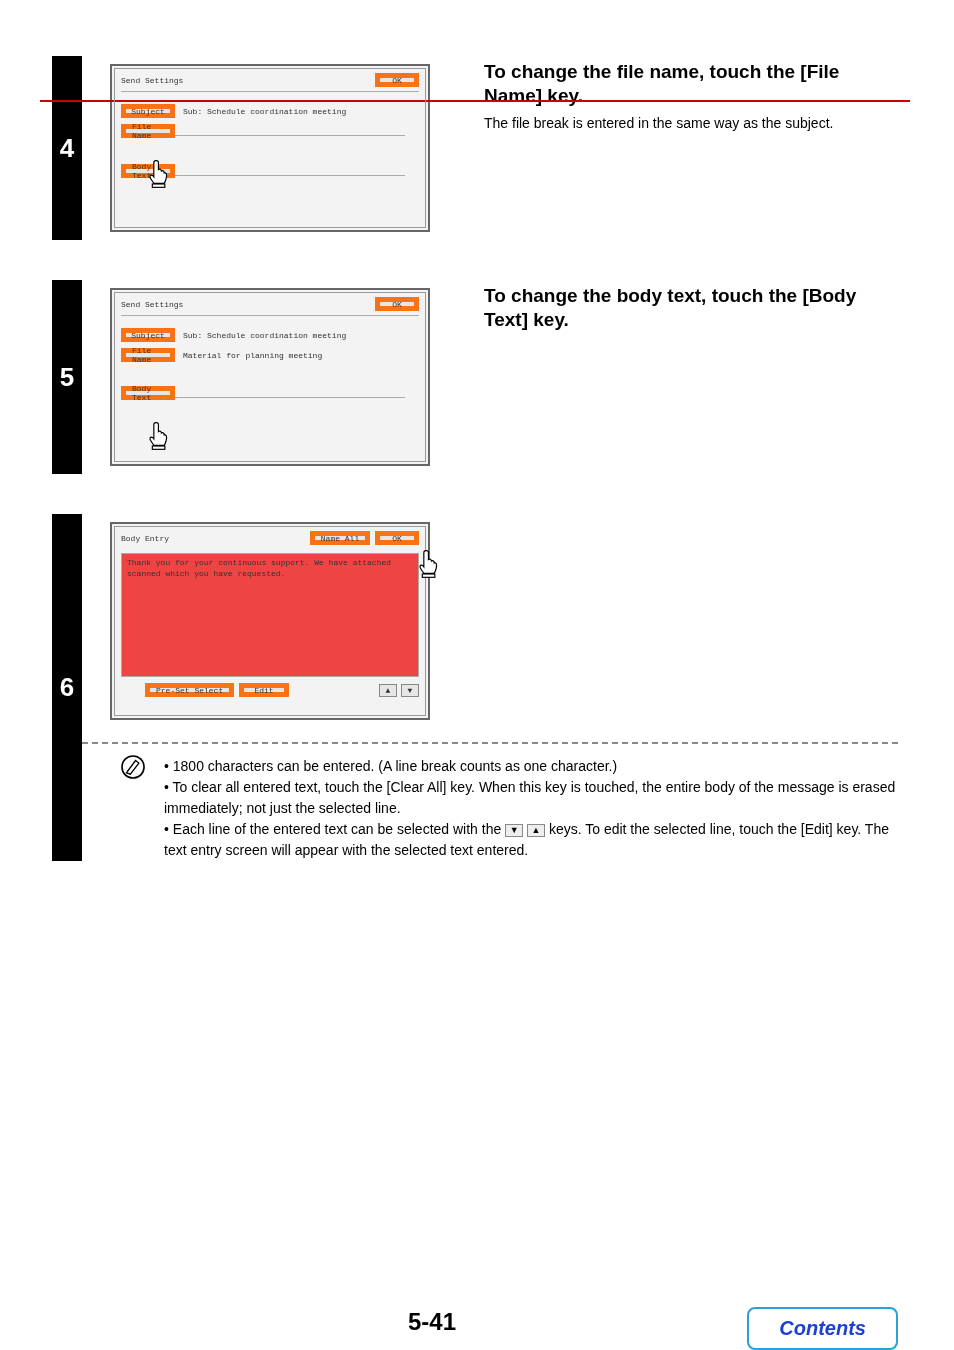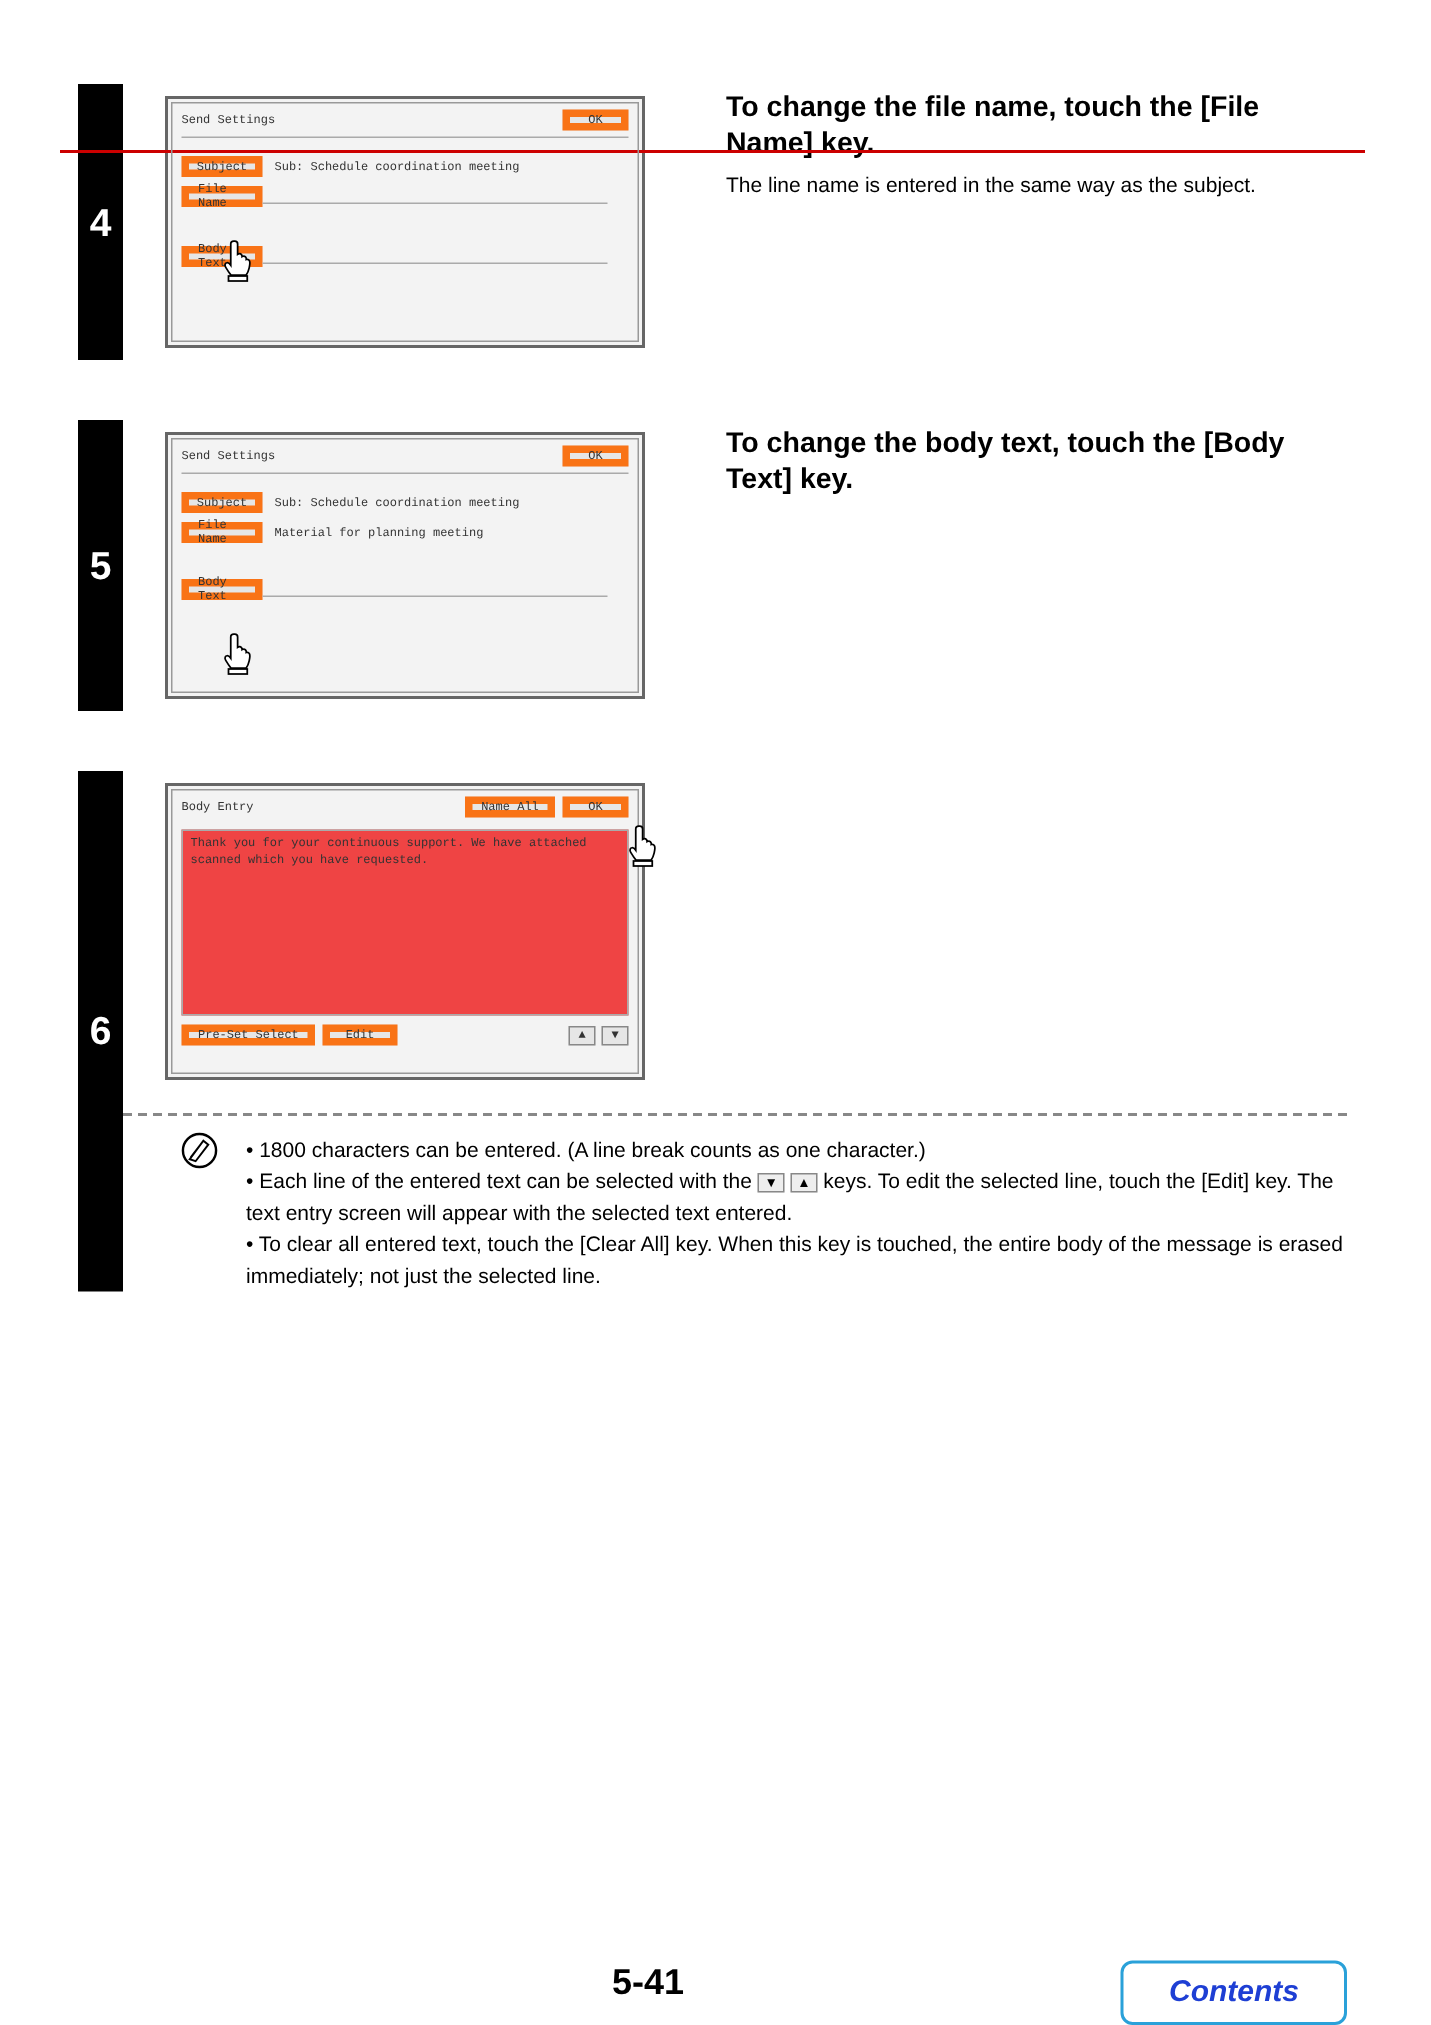--- a/index.html
+++ b/index.html
@@ -56,21 +56,21 @@
   .hand {
     width: 28px; height: 30px; position: absolute;
   }
   .hand svg { width: 28px; height: 30px; }
 
   
   .panel-body-inner { border: 1px solid #999; padding: 4px 6px 6px 6px; min-height: 190px; position: relative; }
   .body-text-area {
     border: 1px solid #aaa; background: #ef4444; height: 124px; margin-top: 4px; padding: 3px 5px; font-size: 8px; line-height: 1.4;
   }
-  .body-bottom-row { display: flex; justify-content: space-between; align-items: center; margin-top: 6px; }
+  .body-bottom-row { display: flex; justify-content: space-between; align-items: center; margin-top: 6px; margin-left: 24px; }
   .arrow-btns { display: flex; gap: 4px; }
   .arrow-btn {
     width: 18px; height: 13px; border: 1px solid #888; background: #e6e6e6;
     display: inline-flex; align-items: center; justify-content: center; font-size: 8px;
   }
 
   
   .dashed-sep { border-top: 2px dashed #888; margin: 14px 0 10px 0; }
   .note-block { display: flex; margin: 0 56px 0 90px; }
   .note-icon {
@@ -130,21 +130,21 @@
             <svg viewBox="0 0 32 36">
                 <path d="M13 2c1.4 0 2.3 1 2.3 2.3v8.4c.7-.5 1.6-.8 2.4-.4 1 .5 1.2 1.4 1.2 2.2.8-.5 2-.5 2.7.2.6.6.7 1.4.6 2.1.9-.3 2 0 2.5.9.9 1.6.2 4.3-.2 6-.5 2.1-1.6 4.6-2.4 5.6H10c-.8-1-2.8-3.8-4.2-6.2-1.3-2.2-.2-3.6 1-3.7 1-.1 2 .6 3 2V4.3C9.8 3 10.8 2 12.2 2H13z" fill="#fff" stroke="#000" stroke-width="1.4"></path>
                 <rect x="8" y="30" width="15" height="4" fill="#fff" stroke="#000" stroke-width="1.4"></rect>
               </svg>
           </div>
         </div>
       </div>
     </div>
     <div class="step-right">
       <div class="step-heading">To change the file name, touch the [File Name] key.</div>
-      <div class="step-body">The line name is entered in the same way as the subject.</div>
+      <div class="step-body">The file break is entered in the same way as the subject.</div>
     </div>
   </div>
 
   <div class="step" style="margin-top:40px;">
     <div class="step-num-col">5</div>
     <div class="step-left">
       <div class="panel">
         <div class="panel-inner" style="position:relative; min-height:170px;">
           <div class="panel-title-row">
             <span>Send Settings</span>
@@ -216,27 +216,27 @@
 
       <div class="note-block" style="margin-left:38px; margin-right:0;">
         <div class="note-icon">
           <svg viewBox="0 0 40 40">
               <circle cx="20" cy="20" r="17" fill="#fff" stroke="#000" stroke-width="2.5"></circle>
               <path d="M11 27 L24 10 M24 10 L29 14 L16 31 L10 29 Z" fill="#fff" stroke="#000" stroke-width="2"></path>
             </svg>
         </div>
         <ul class="note-list">
           <li>1800 characters can be entered. (A line break counts as one character.)</li>
+          <li>To clear all entered text, touch the [Clear All] key. When this key is touched, the entire body of the message is erased immediately; not just the selected line.</li>
           <li>
             <span>Each line of the entered text can be selected with the </span>
             <span class="inline-arrow">▼</span>
             <span class="inline-arrow">▲</span>
             <span> keys. To edit the selected line, touch the [Edit] key. The text entry screen will appear with the selected text entered.</span>
           </li>
-          <li>To clear all entered text, touch the [Clear All] key. When this key is touched, the entire body of the message is erased immediately; not just the selected line.</li>
         </ul>
       </div>
     </div>
   </div>
 
   <div class="page-num">5-41</div>
   <div class="contents-btn">Contents</div>
 </div>
 
 </body></html>

